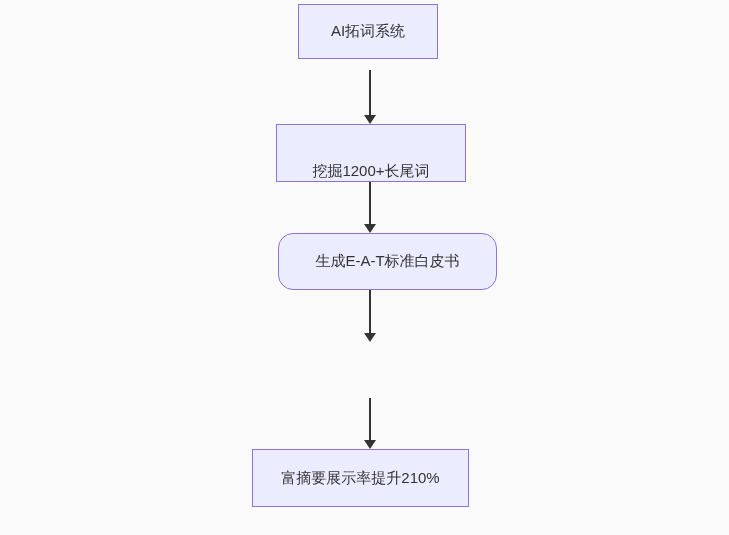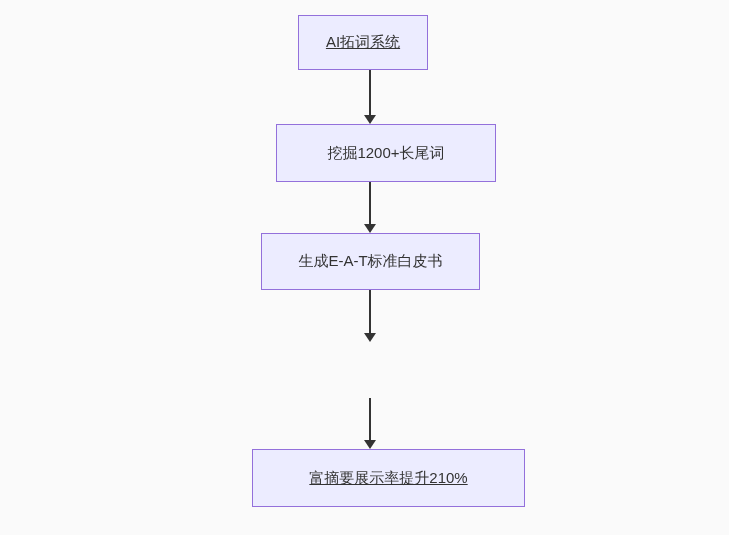--- a/index.html
+++ b/index.html
@@ -26,25 +26,25 @@
     border: 1.5px solid var(--node-border, #9370db);
     color: var(--text, #333333);
     font-size: 15px;
     white-space: nowrap;
     text-align: center;
   }
   .flow-node .node-label {
     padding: 0 4px;
   }
   
-  .node-1 { left: 298px; top: 15px;  width: 130px; height: 55px; text-decoration: underline; }
-  .node-2 { left: 276px; top: 124px; width: 220px; height: 58px; }
-  .node-3 { left: 261px; top: 233px; width: 219px; height: 57px; }
+  .node-1 { left: 298px; top: 4px;  width: 140px; height: 55px; }
+  .node-2 { left: 276px; top: 124px; width: 190px; height: 58px; align-items: flex-end; }
+  .node-3 { left: 278px; top: 233px; width: 219px; height: 57px; border-radius: 15px; }
   .node-4 { left: 264px; top: 342px; width: 213px; height: 56px; }
-  .node-5 { left: 252px; top: 449px; width: 273px; height: 58px; text-decoration: underline; }
+  .node-5 { left: 252px; top: 449px; width: 217px; height: 58px; }
 
   .flow-arrow {
     position: absolute;
     width: 12px;
     display: flex;
     flex-direction: column;
     align-items: center;
   }
   .arrow-1 { left: 364px; top: 70px;  height: 54px; }
   .arrow-2 { left: 364px; top: 182px; height: 51px; }

